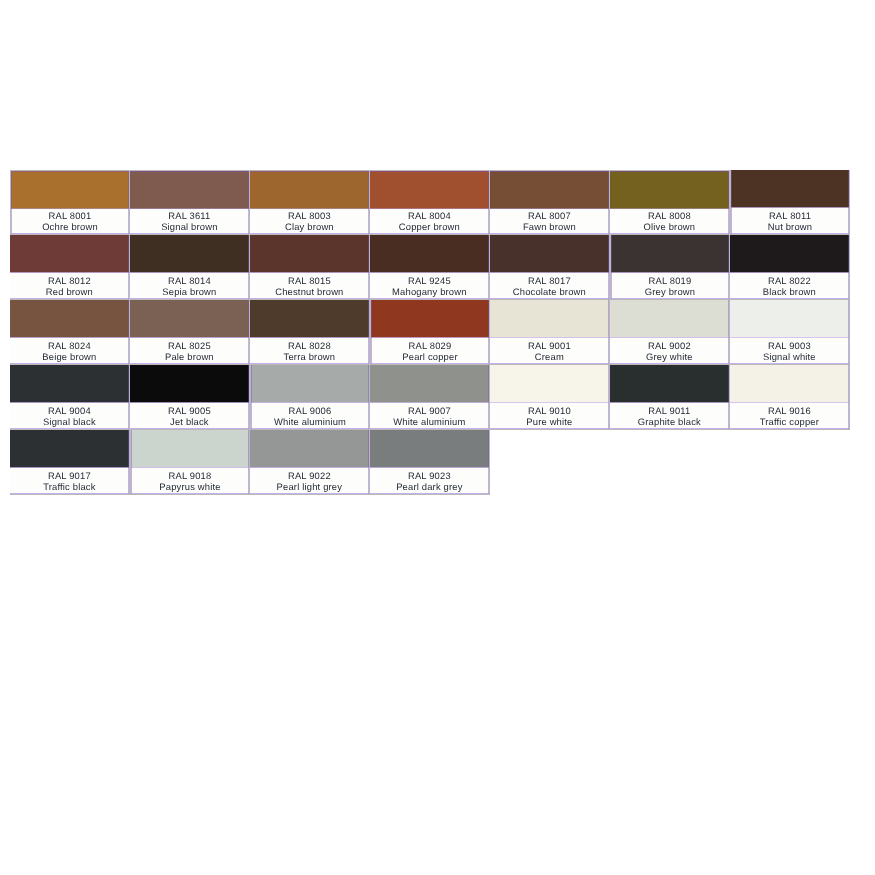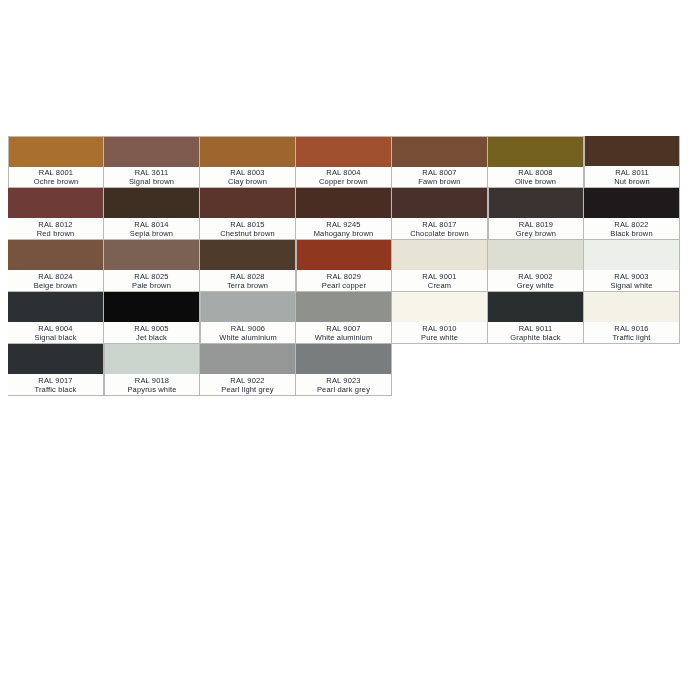--- a/index.html
+++ b/index.html
@@ -263,21 +263,21 @@
         <div class="swatch-color" title="Graphite black" style="background: rgb(41, 46, 47);"></div>
         <div class="swatch-label">
           <div class="swatch-code">RAL 9011</div>
           <div class="swatch-name">Graphite black</div>
         </div>
       </div>
       <div class="swatch-cell">
         <div class="swatch-color" title="Traffic white" style="background: rgb(244, 242, 231);"></div>
         <div class="swatch-label">
           <div class="swatch-code">RAL 9016</div>
-          <div class="swatch-name">Traffic light</div>
+          <div class="swatch-name">Traffic copper</div>
         </div>
       </div>
       <div class="swatch-cell">
         <div class="swatch-color" title="Traffic black" style="background: rgb(44, 48, 50);"></div>
         <div class="swatch-label">
           <div class="swatch-code">RAL 9017</div>
           <div class="swatch-name">Traffic black</div>
         </div>
       </div>
       <div class="swatch-cell first-col">

